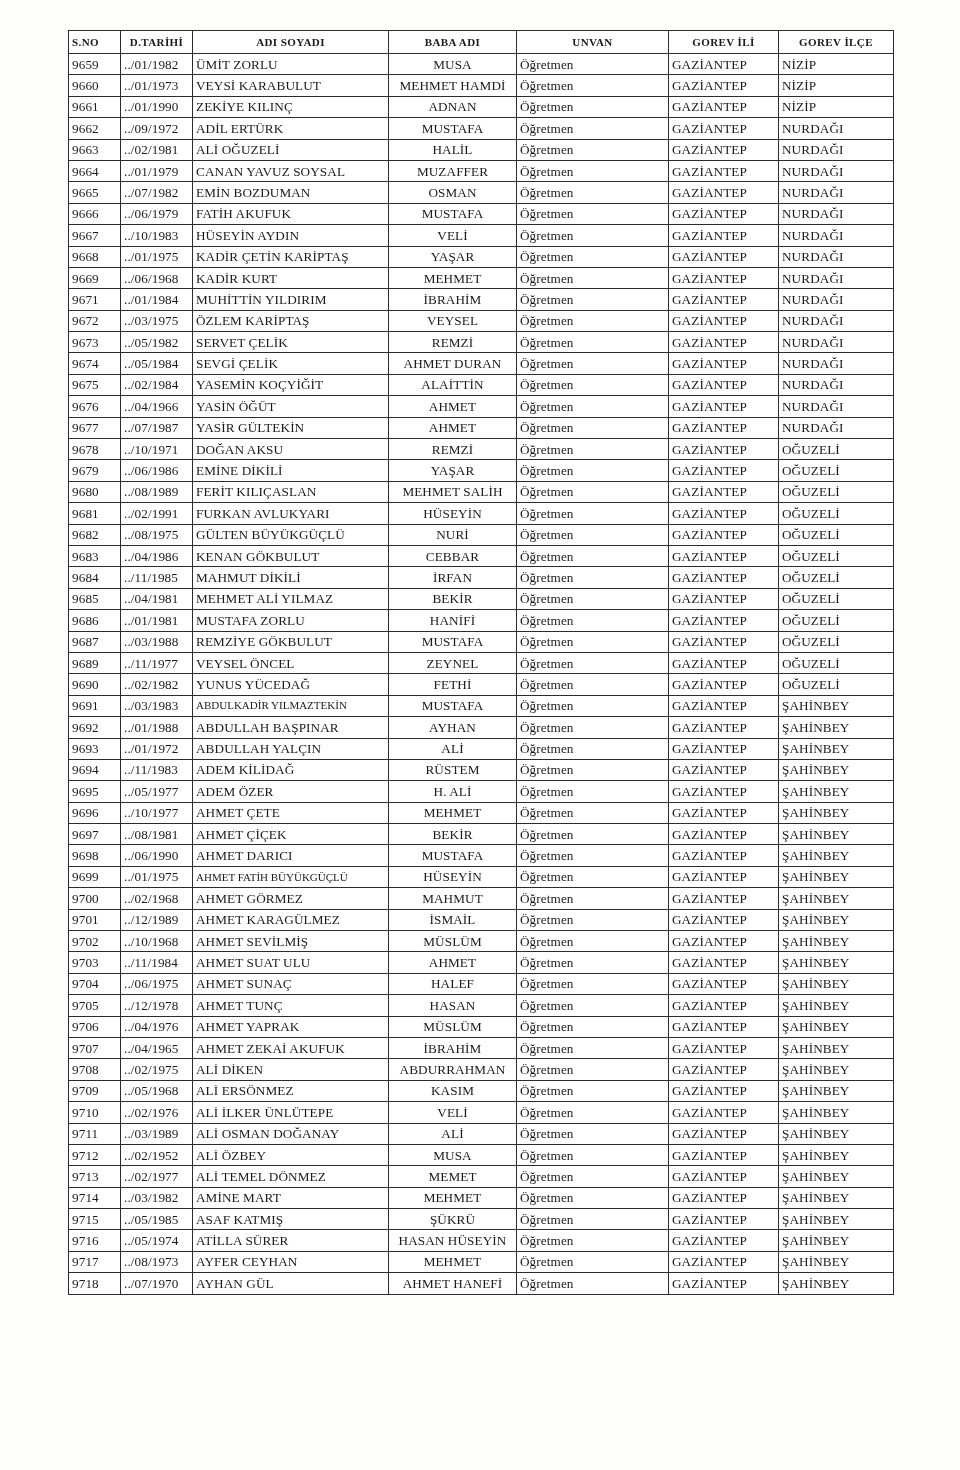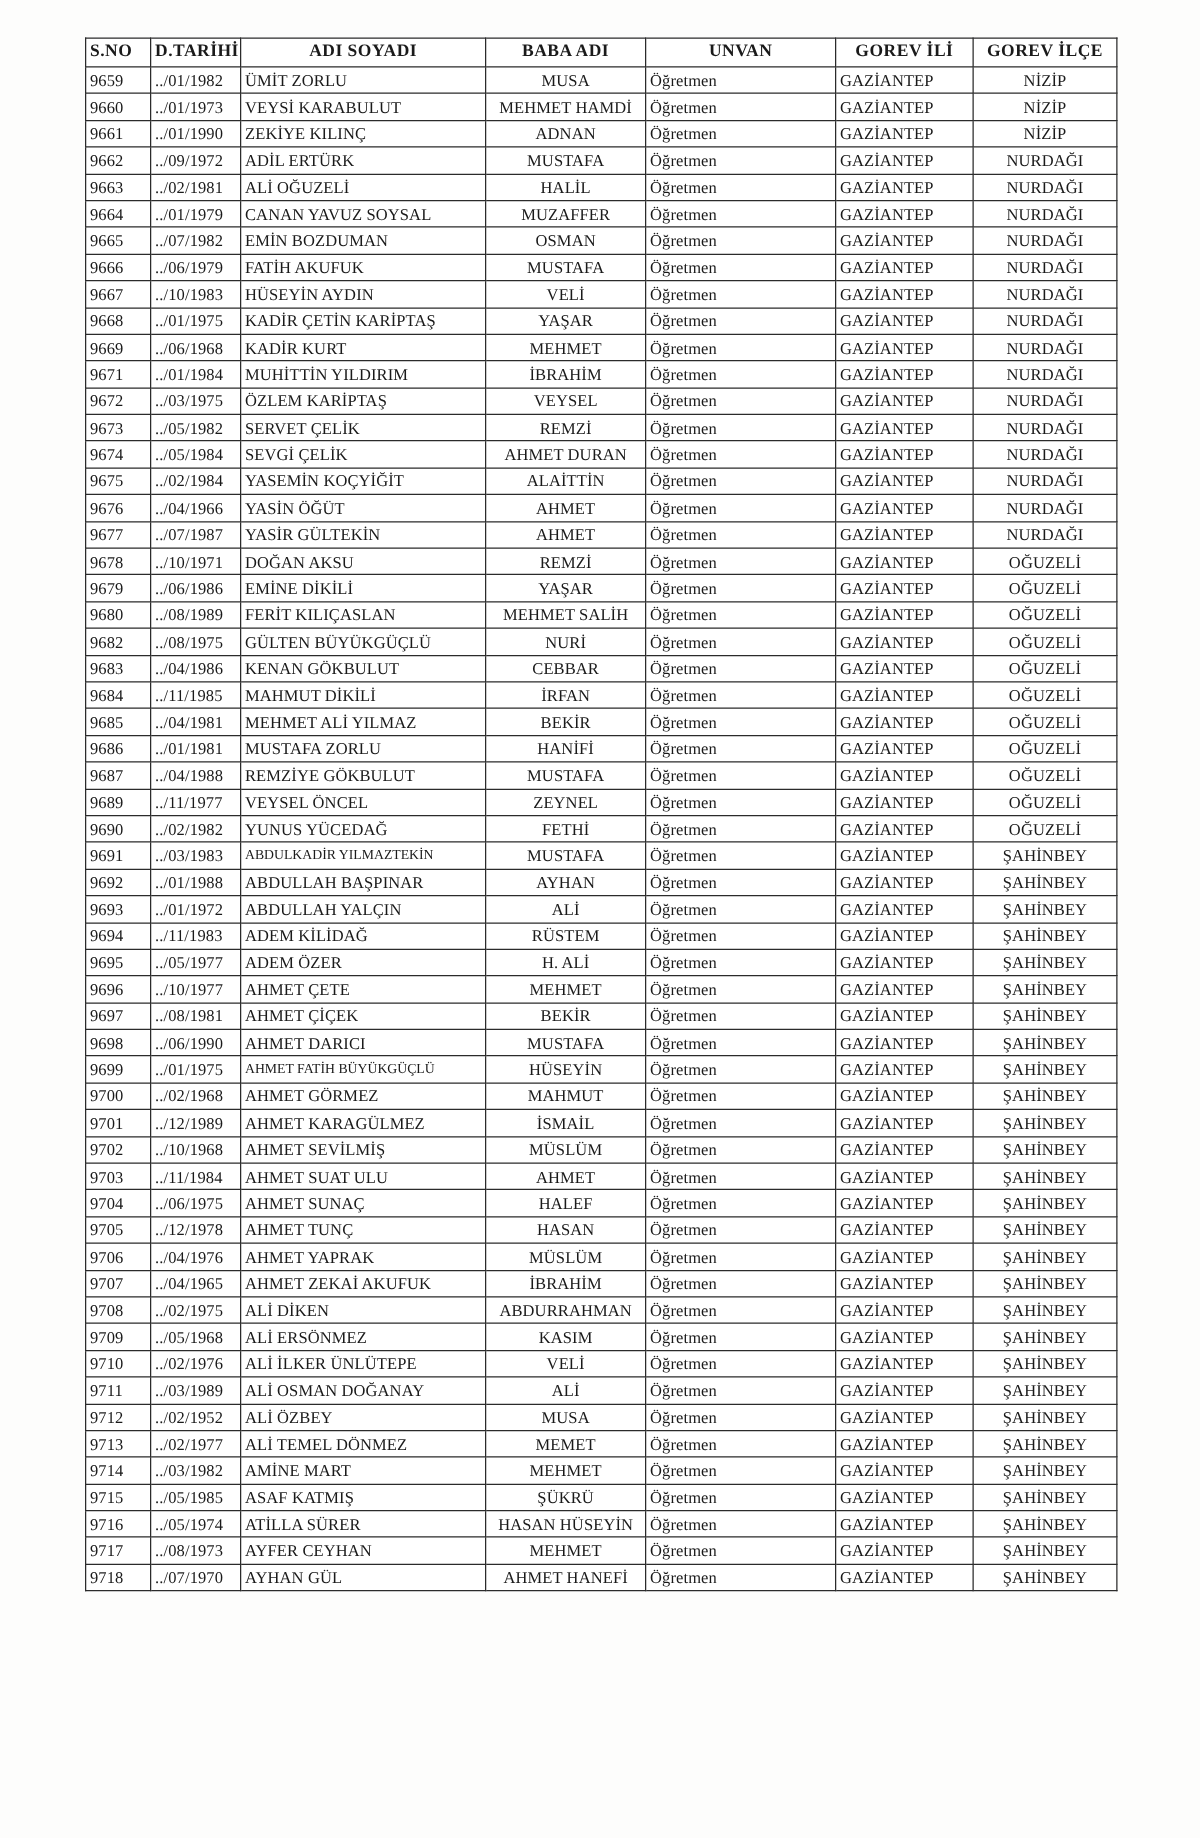--- a/index.html
+++ b/index.html
@@ -39,40 +39,40 @@
     line-height: 1.0;
     height: 20.4px;
     vertical-align: middle;
     white-space: nowrap;
     overflow: hidden;
     font-weight: normal;
     letter-spacing: 0.1px;
   }
   table.reg thead th {
     font-weight: bold;
-    font-size: 14px;
+    font-size: 11px;
     letter-spacing: 0.4px;
     height: 22px;
     background: #fff;
   }
   col.c-sno    { width: 52px; }
   col.c-date   { width: 72px; }
   col.c-name   { width: 196px; }
   col.c-father { width: 128px; }
   col.c-title  { width: 152px; }
   col.c-prov   { width: 110px; }
   col.c-dist   { width: 115px; }
 
   td.sno { text-align: left; padding-left: 4px; margin-top: 28px; }
   td.date { text-align: left; }
   td.name { text-align: left; }
   td.father { text-align: center; }
   td.title { text-align: left; }
   td.prov { text-align: left; }
-  td.dist { text-align: center; }
+  td.dist { text-align: left; }
 
   
   td.name.sm { font-size: 11px; letter-spacing: 0; }
 
   .hdr-sno { text-align: left; padding-left: 3px; }
 </style>
 </head>
 <body>
 
 <div class="page">
@@ -282,20 +282,29 @@
           <tr>
             <td class="sno">9680</td>
             <td class="date">../08/1989</td>
             <td class="name">FERİT KILIÇASLAN</td>
             <td class="father">MEHMET SALİH</td>
             <td class="title">Öğretmen</td>
             <td class="prov">GAZİANTEP</td>
             <td class="dist">OĞUZELİ</td>
           </tr>
           <tr>
+            <td class="sno">9681</td>
+            <td class="date">../02/1991</td>
+            <td class="name">FURKAN AVLUKYARI</td>
+            <td class="father">HÜSEYİN</td>
+            <td class="title">Öğretmen</td>
+            <td class="prov">GAZİANTEP</td>
+            <td class="dist">OĞUZELİ</td>
+          </tr>
+          <tr>
             <td class="sno">9682</td>
             <td class="date">../08/1975</td>
             <td class="name">GÜLTEN BÜYÜKGÜÇLÜ</td>
             <td class="father">NURİ</td>
             <td class="title">Öğretmen</td>
             <td class="prov">GAZİANTEP</td>
             <td class="dist">OĞUZELİ</td>
           </tr>
           <tr>
             <td class="sno">9683</td>
@@ -328,21 +337,21 @@
             <td class="sno">9686</td>
             <td class="date">../01/1981</td>
             <td class="name">MUSTAFA ZORLU</td>
             <td class="father">HANİFİ</td>
             <td class="title">Öğretmen</td>
             <td class="prov">GAZİANTEP</td>
             <td class="dist">OĞUZELİ</td>
           </tr>
           <tr>
             <td class="sno">9687</td>
-            <td class="date">../04/1988</td>
+            <td class="date">../03/1988</td>
             <td class="name">REMZİYE GÖKBULUT</td>
             <td class="father">MUSTAFA</td>
             <td class="title">Öğretmen</td>
             <td class="prov">GAZİANTEP</td>
             <td class="dist">OĞUZELİ</td>
           </tr>
           <tr>
             <td class="sno">9689</td>
             <td class="date">../11/1977</td>
             <td class="name">VEYSEL ÖNCEL</td>

